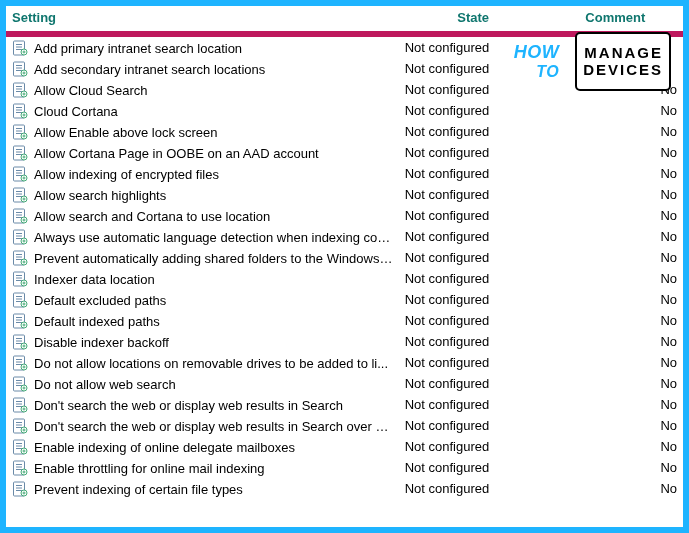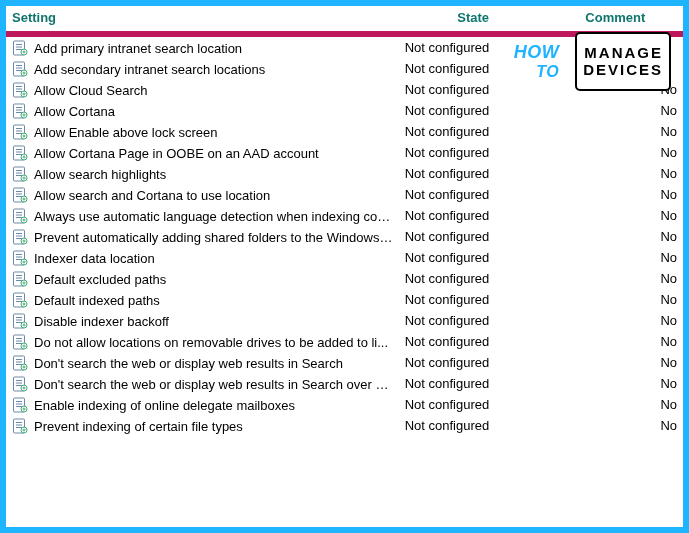--- a/index.html
+++ b/index.html
@@ -147,21 +147,21 @@
         </tr>
         <tr>
           <td><span><svg class="row-icon" viewBox="0 0 16 16">
                 <rect x="1.5" y="1" width="11" height="14" rx="1" fill="#fff" stroke="#6a8aa8" stroke-width="1"></rect>
                 <line x1="4" y1="4.5" x2="10" y2="4.5" stroke="#6a8aa8" stroke-width="1"></line>
                 <line x1="4" y1="7" x2="10" y2="7" stroke="#6a8aa8" stroke-width="1"></line>
                 <line x1="4" y1="9.5" x2="10" y2="9.5" stroke="#6a8aa8" stroke-width="1"></line>
                 <circle cx="12" cy="12" r="3" fill="#fff" stroke="#4a7" stroke-width="1"></circle>
                 <line x1="12" y1="10.5" x2="12" y2="13.5" stroke="#4a7" stroke-width="1"></line>
                 <line x1="10.5" y1="12" x2="13.5" y2="12" stroke="#4a7" stroke-width="1"></line>
-              </svg></span><span>Allow Cortana</span></td>
+              </svg></span><span>Cloud Cortana</span></td>
           <td class="td-state">Not configured</td>
           <td class="td-comment">No</td>
         </tr>
         <tr>
           <td><span><svg class="row-icon" viewBox="0 0 16 16">
                 <rect x="1.5" y="1" width="11" height="14" rx="1" fill="#fff" stroke="#6a8aa8" stroke-width="1"></rect>
                 <line x1="4" y1="4.5" x2="10" y2="4.5" stroke="#6a8aa8" stroke-width="1"></line>
                 <line x1="4" y1="7" x2="10" y2="7" stroke="#6a8aa8" stroke-width="1"></line>
                 <line x1="4" y1="9.5" x2="10" y2="9.5" stroke="#6a8aa8" stroke-width="1"></line>
                 <circle cx="12" cy="12" r="3" fill="#fff" stroke="#4a7" stroke-width="1"></circle>
@@ -186,20 +186,33 @@
         </tr>
         <tr>
           <td><span><svg class="row-icon" viewBox="0 0 16 16">
                 <rect x="1.5" y="1" width="11" height="14" rx="1" fill="#fff" stroke="#6a8aa8" stroke-width="1"></rect>
                 <line x1="4" y1="4.5" x2="10" y2="4.5" stroke="#6a8aa8" stroke-width="1"></line>
                 <line x1="4" y1="7" x2="10" y2="7" stroke="#6a8aa8" stroke-width="1"></line>
                 <line x1="4" y1="9.5" x2="10" y2="9.5" stroke="#6a8aa8" stroke-width="1"></line>
                 <circle cx="12" cy="12" r="3" fill="#fff" stroke="#4a7" stroke-width="1"></circle>
                 <line x1="12" y1="10.5" x2="12" y2="13.5" stroke="#4a7" stroke-width="1"></line>
                 <line x1="10.5" y1="12" x2="13.5" y2="12" stroke="#4a7" stroke-width="1"></line>
+              </svg></span><span>Allow indexing of encrypted files</span></td>
+          <td class="td-state">Not configured</td>
+          <td class="td-comment">No</td>
+        </tr>
+        <tr>
+          <td><span><svg class="row-icon" viewBox="0 0 16 16">
+                <rect x="1.5" y="1" width="11" height="14" rx="1" fill="#fff" stroke="#6a8aa8" stroke-width="1"></rect>
+                <line x1="4" y1="4.5" x2="10" y2="4.5" stroke="#6a8aa8" stroke-width="1"></line>
+                <line x1="4" y1="7" x2="10" y2="7" stroke="#6a8aa8" stroke-width="1"></line>
+                <line x1="4" y1="9.5" x2="10" y2="9.5" stroke="#6a8aa8" stroke-width="1"></line>
+                <circle cx="12" cy="12" r="3" fill="#fff" stroke="#4a7" stroke-width="1"></circle>
+                <line x1="12" y1="10.5" x2="12" y2="13.5" stroke="#4a7" stroke-width="1"></line>
+                <line x1="10.5" y1="12" x2="13.5" y2="12" stroke="#4a7" stroke-width="1"></line>
               </svg></span><span>Allow search highlights</span></td>
           <td class="td-state">Not configured</td>
           <td class="td-comment">No</td>
         </tr>
         <tr>
           <td><span><svg class="row-icon" viewBox="0 0 16 16">
                 <rect x="1.5" y="1" width="11" height="14" rx="1" fill="#fff" stroke="#6a8aa8" stroke-width="1"></rect>
                 <line x1="4" y1="4.5" x2="10" y2="4.5" stroke="#6a8aa8" stroke-width="1"></line>
                 <line x1="4" y1="7" x2="10" y2="7" stroke="#6a8aa8" stroke-width="1"></line>
                 <line x1="4" y1="9.5" x2="10" y2="9.5" stroke="#6a8aa8" stroke-width="1"></line>
@@ -303,20 +316,33 @@
         </tr>
         <tr>
           <td><span><svg class="row-icon" viewBox="0 0 16 16">
                 <rect x="1.5" y="1" width="11" height="14" rx="1" fill="#fff" stroke="#6a8aa8" stroke-width="1"></rect>
                 <line x1="4" y1="4.5" x2="10" y2="4.5" stroke="#6a8aa8" stroke-width="1"></line>
                 <line x1="4" y1="7" x2="10" y2="7" stroke="#6a8aa8" stroke-width="1"></line>
                 <line x1="4" y1="9.5" x2="10" y2="9.5" stroke="#6a8aa8" stroke-width="1"></line>
                 <circle cx="12" cy="12" r="3" fill="#fff" stroke="#4a7" stroke-width="1"></circle>
                 <line x1="12" y1="10.5" x2="12" y2="13.5" stroke="#4a7" stroke-width="1"></line>
                 <line x1="10.5" y1="12" x2="13.5" y2="12" stroke="#4a7" stroke-width="1"></line>
+              </svg></span><span>Do not allow web search</span></td>
+          <td class="td-state">Not configured</td>
+          <td class="td-comment">No</td>
+        </tr>
+        <tr>
+          <td><span><svg class="row-icon" viewBox="0 0 16 16">
+                <rect x="1.5" y="1" width="11" height="14" rx="1" fill="#fff" stroke="#6a8aa8" stroke-width="1"></rect>
+                <line x1="4" y1="4.5" x2="10" y2="4.5" stroke="#6a8aa8" stroke-width="1"></line>
+                <line x1="4" y1="7" x2="10" y2="7" stroke="#6a8aa8" stroke-width="1"></line>
+                <line x1="4" y1="9.5" x2="10" y2="9.5" stroke="#6a8aa8" stroke-width="1"></line>
+                <circle cx="12" cy="12" r="3" fill="#fff" stroke="#4a7" stroke-width="1"></circle>
+                <line x1="12" y1="10.5" x2="12" y2="13.5" stroke="#4a7" stroke-width="1"></line>
+                <line x1="10.5" y1="12" x2="13.5" y2="12" stroke="#4a7" stroke-width="1"></line>
               </svg></span><span>Don't search the web or display web results in Search</span></td>
           <td class="td-state">Not configured</td>
           <td class="td-comment">No</td>
         </tr>
         <tr>
           <td><span><svg class="row-icon" viewBox="0 0 16 16">
                 <rect x="1.5" y="1" width="11" height="14" rx="1" fill="#fff" stroke="#6a8aa8" stroke-width="1"></rect>
                 <line x1="4" y1="4.5" x2="10" y2="4.5" stroke="#6a8aa8" stroke-width="1"></line>
                 <line x1="4" y1="7" x2="10" y2="7" stroke="#6a8aa8" stroke-width="1"></line>
                 <line x1="4" y1="9.5" x2="10" y2="9.5" stroke="#6a8aa8" stroke-width="1"></line>
@@ -330,20 +356,33 @@
         <tr>
           <td><span><svg class="row-icon" viewBox="0 0 16 16">
                 <rect x="1.5" y="1" width="11" height="14" rx="1" fill="#fff" stroke="#6a8aa8" stroke-width="1"></rect>
                 <line x1="4" y1="4.5" x2="10" y2="4.5" stroke="#6a8aa8" stroke-width="1"></line>
                 <line x1="4" y1="7" x2="10" y2="7" stroke="#6a8aa8" stroke-width="1"></line>
                 <line x1="4" y1="9.5" x2="10" y2="9.5" stroke="#6a8aa8" stroke-width="1"></line>
                 <circle cx="12" cy="12" r="3" fill="#fff" stroke="#4a7" stroke-width="1"></circle>
                 <line x1="12" y1="10.5" x2="12" y2="13.5" stroke="#4a7" stroke-width="1"></line>
                 <line x1="10.5" y1="12" x2="13.5" y2="12" stroke="#4a7" stroke-width="1"></line>
               </svg></span><span>Enable indexing of online delegate mailboxes</span></td>
+          <td class="td-state">Not configured</td>
+          <td class="td-comment">No</td>
+        </tr>
+        <tr>
+          <td><span><svg class="row-icon" viewBox="0 0 16 16">
+                <rect x="1.5" y="1" width="11" height="14" rx="1" fill="#fff" stroke="#6a8aa8" stroke-width="1"></rect>
+                <line x1="4" y1="4.5" x2="10" y2="4.5" stroke="#6a8aa8" stroke-width="1"></line>
+                <line x1="4" y1="7" x2="10" y2="7" stroke="#6a8aa8" stroke-width="1"></line>
+                <line x1="4" y1="9.5" x2="10" y2="9.5" stroke="#6a8aa8" stroke-width="1"></line>
+                <circle cx="12" cy="12" r="3" fill="#fff" stroke="#4a7" stroke-width="1"></circle>
+                <line x1="12" y1="10.5" x2="12" y2="13.5" stroke="#4a7" stroke-width="1"></line>
+                <line x1="10.5" y1="12" x2="13.5" y2="12" stroke="#4a7" stroke-width="1"></line>
+              </svg></span><span>Enable throttling for online mail indexing</span></td>
           <td class="td-state">Not configured</td>
           <td class="td-comment">No</td>
         </tr>
         <tr>
           <td><span><svg class="row-icon" viewBox="0 0 16 16">
                 <rect x="1.5" y="1" width="11" height="14" rx="1" fill="#fff" stroke="#6a8aa8" stroke-width="1"></rect>
                 <line x1="4" y1="4.5" x2="10" y2="4.5" stroke="#6a8aa8" stroke-width="1"></line>
                 <line x1="4" y1="7" x2="10" y2="7" stroke="#6a8aa8" stroke-width="1"></line>
                 <line x1="4" y1="9.5" x2="10" y2="9.5" stroke="#6a8aa8" stroke-width="1"></line>
                 <circle cx="12" cy="12" r="3" fill="#fff" stroke="#4a7" stroke-width="1"></circle>

